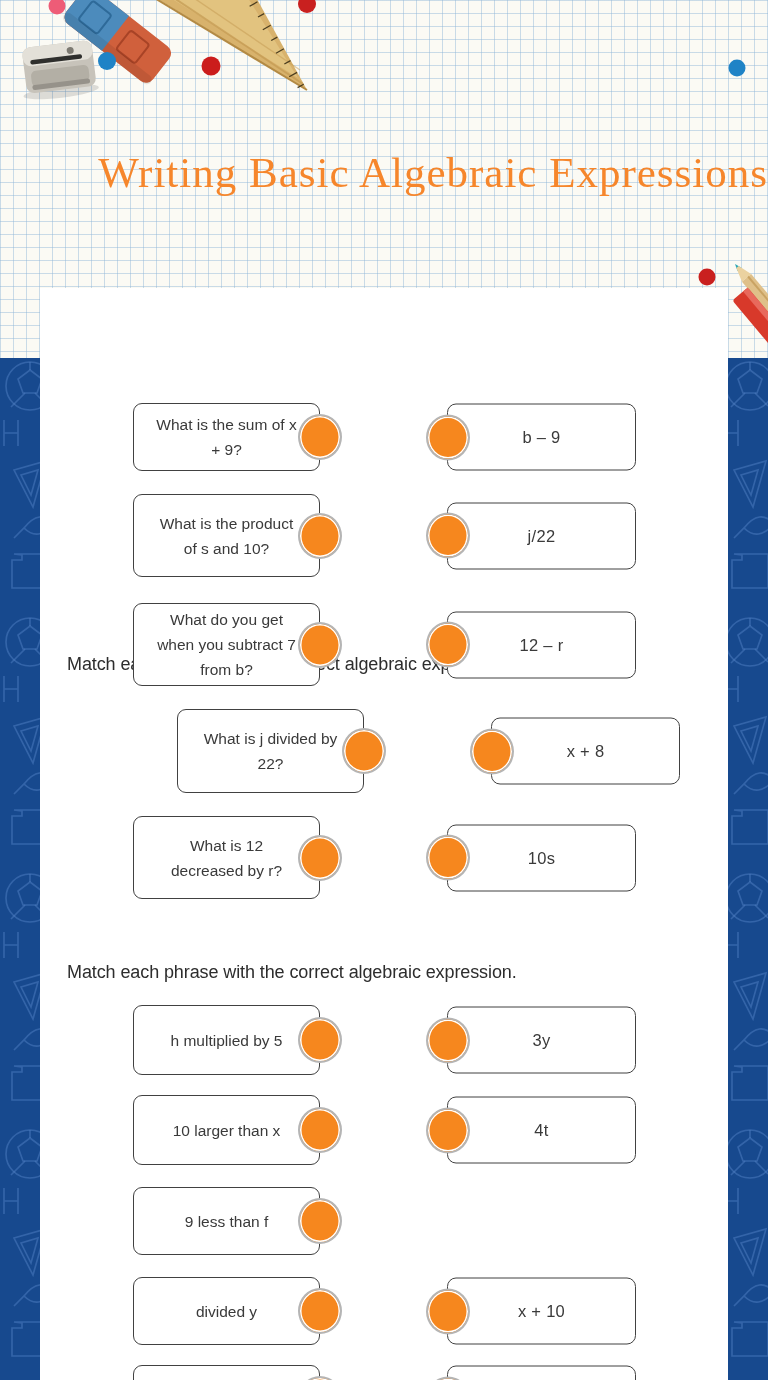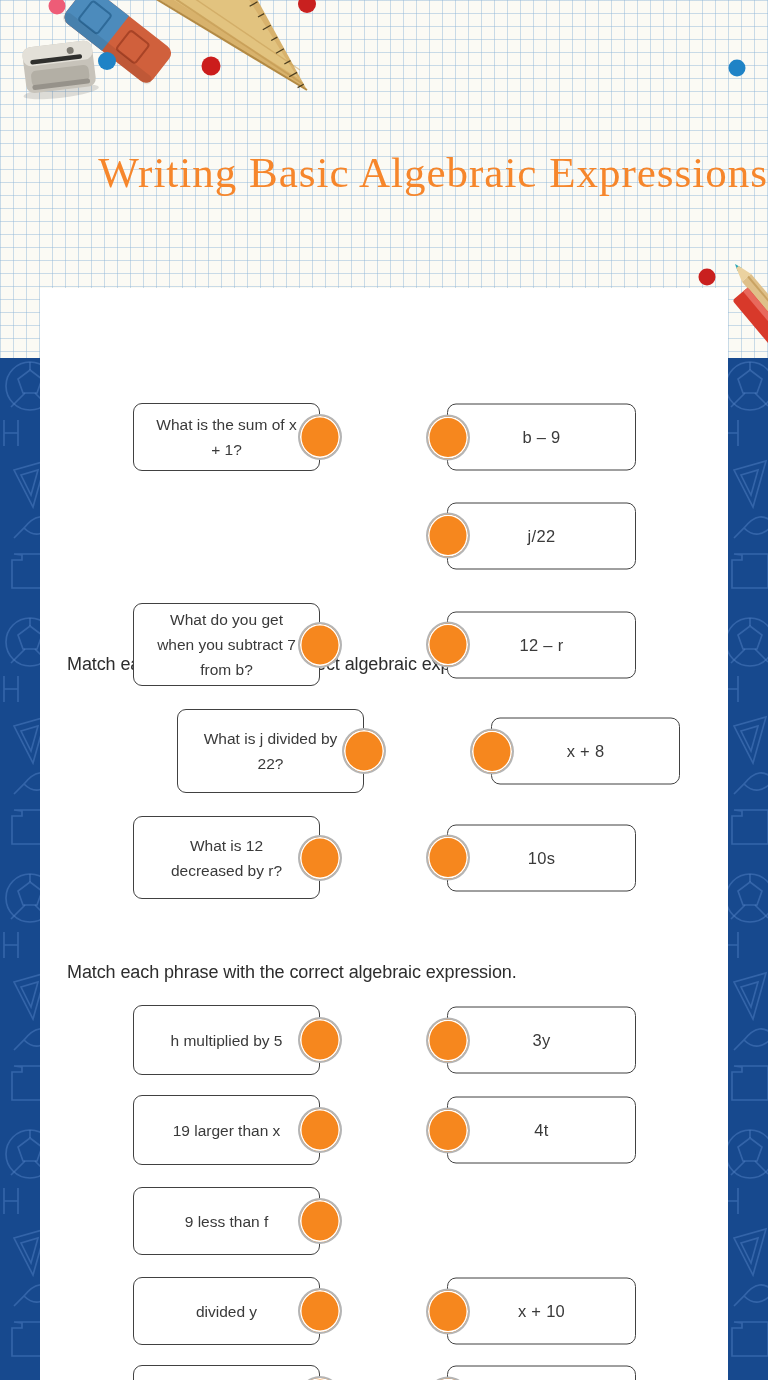--- a/index.html
+++ b/index.html
@@ -155,30 +155,34 @@
   </svg>
   <div class="worksheet-title">Writing Basic Algebraic Expressions</div>
 </div>
 
 <div class="card">
 
   <div class="sec-heading sec1-heading">Match each question to the correct algebraic expression</div>
 
   <div class="match-row s1r1">
     <div class="mbox left-box">
-      <span>What is the sum of x + 1?</span>
+      <span>What is the sum of x + 9?</span>
       <span class="handle"></span>
     </div>
     <div class="mbox right-box">
       <span>b – 9</span>
       <span class="handle"></span>
     </div>
   </div>
 
   <div class="match-row s1r2">
+    <div class="mbox left-box">
+      <span>What is the product of s and 10?</span>
+      <span class="handle"></span>
+    </div>
     <div class="mbox right-box">
       <span>j/22</span>
       <span class="handle"></span>
     </div>
   </div>
 
   <div class="match-row s1r3">
     <div class="mbox left-box">
       <span>What do you get when you subtract 7 from b?</span>
       <span class="handle"></span>
@@ -219,21 +223,21 @@
       <span class="handle"></span>
     </div>
     <div class="mbox right-box">
       <span>3y</span>
       <span class="handle"></span>
     </div>
   </div>
 
   <div class="match-row s2r2">
     <div class="mbox left-box">
-      <span>19 larger than x</span>
+      <span>10 larger than x</span>
       <span class="handle"></span>
     </div>
     <div class="mbox right-box">
       <span>4t</span>
       <span class="handle"></span>
     </div>
   </div>
 
   <div class="match-row s2r3">
     <div class="mbox left-box">

